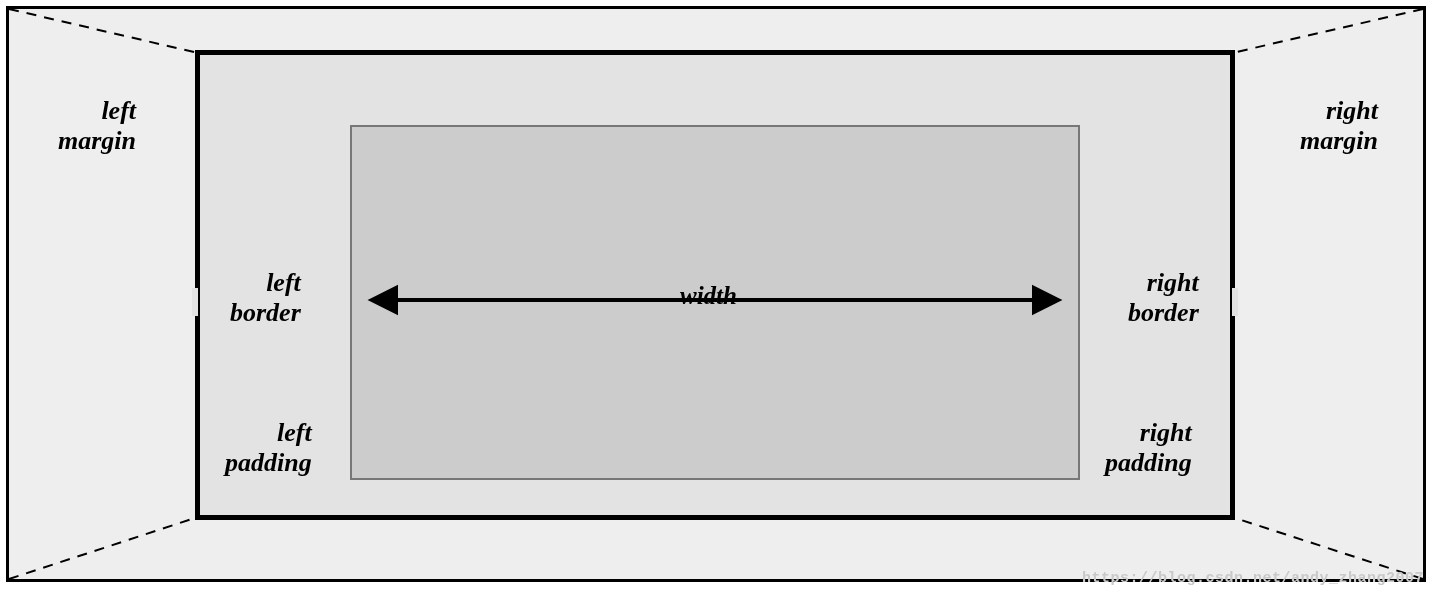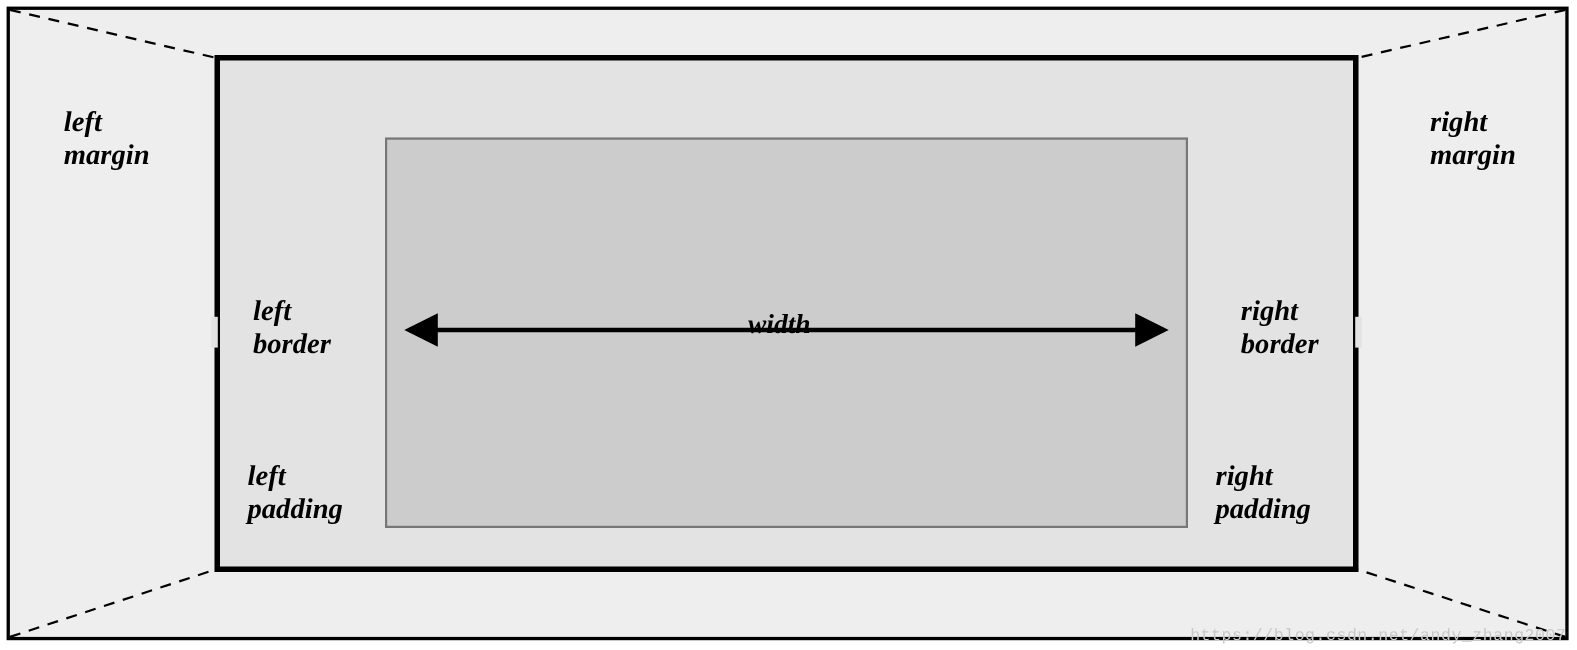--- a/index.html
+++ b/index.html
@@ -35,32 +35,32 @@
     background:#cccccc;
     box-sizing:border-box;
   }
   .lbl{
     position:absolute;
     font-style:italic;
     font-weight:bold;
     font-size:26px;
     line-height:1.15;
     color:#000;
-    text-align:left;
+    text-align:right;
     white-space:pre;
   }
   .watermark{
     position:absolute;
     right:10px;
     bottom:4px;
     font-family:"Courier New",monospace;
     font-size:15px;
     color:#c9c9c9;
     font-style:normal;
-    font-weight:normal;
+    font-weight:bold;
     letter-spacing:0.5px;
   }
   svg.diag{
     position:absolute;
     left:0;top:0;
     width:1434px;height:591px;
     pointer-events:none;
   }
 </style>
 </head>

